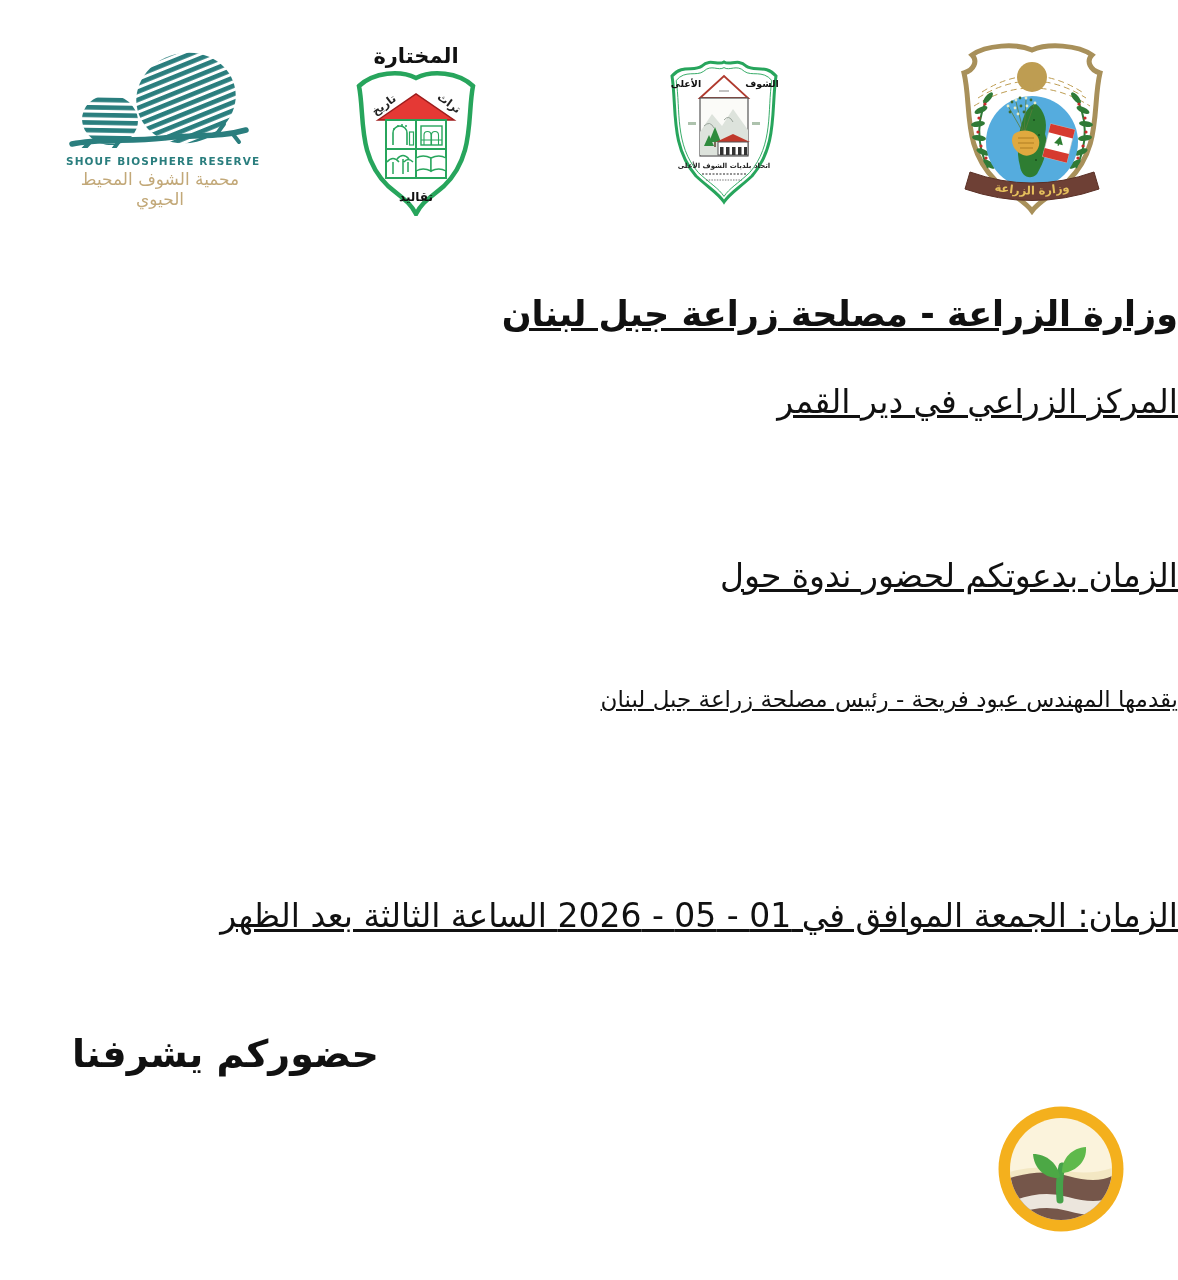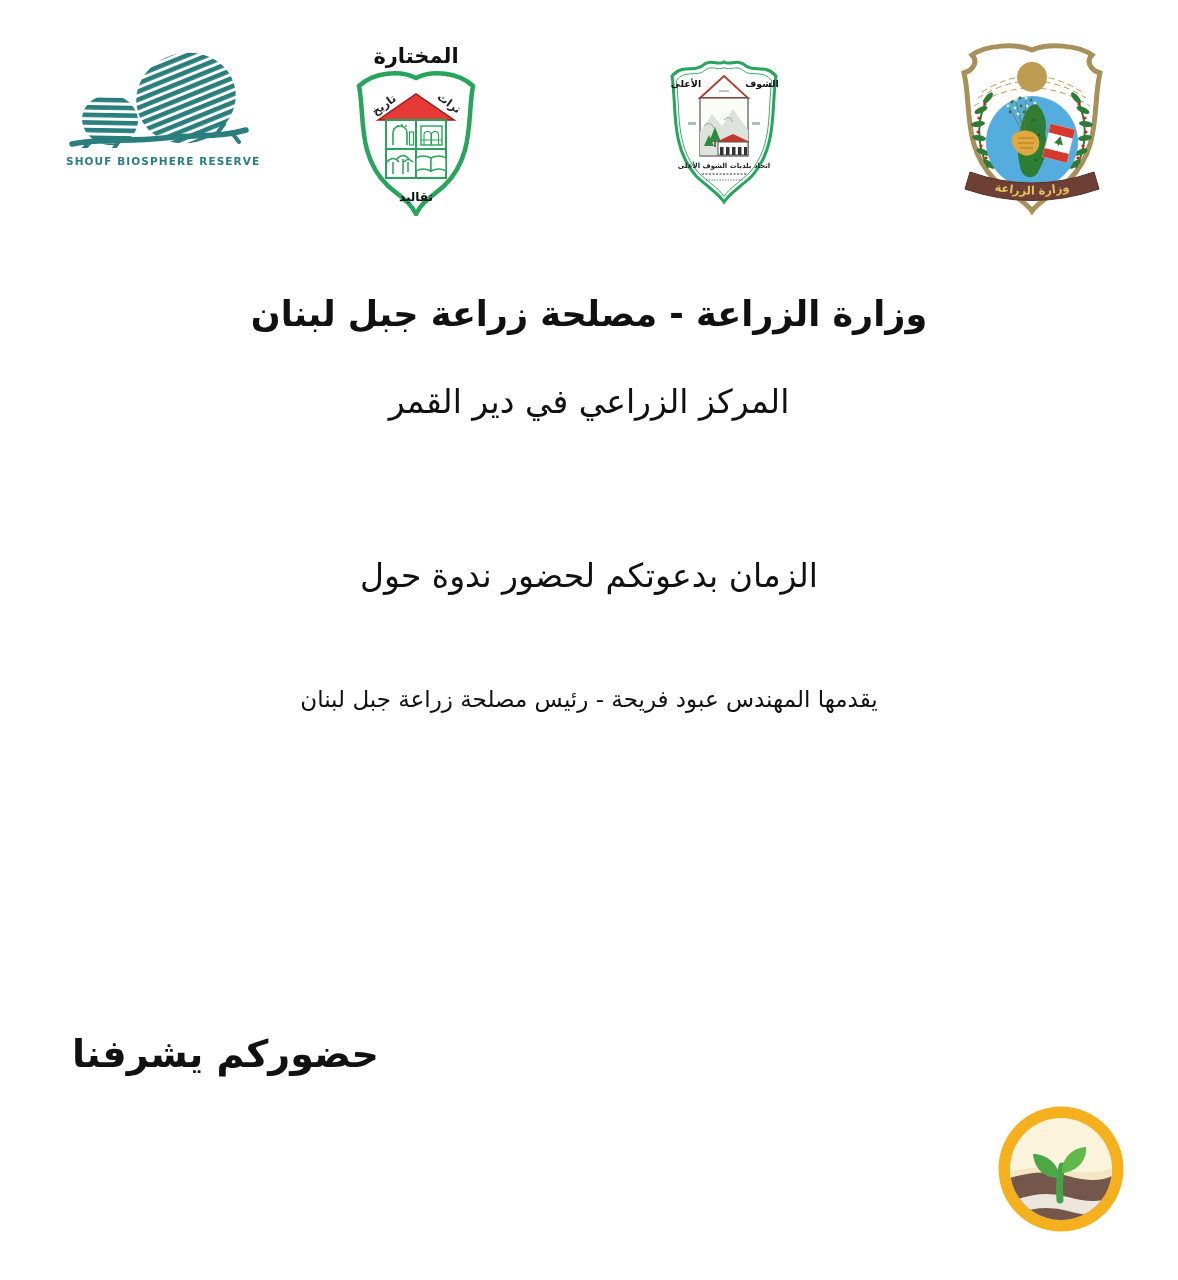--- a/index.html
+++ b/index.html
@@ -11,21 +11,21 @@
   .logo-shouf   { left:66px;  top:50px;  width:188px; text-align:center; }
   .logo-mukhtara{ left:334px; top:44px;  width:164px; height:172px; }
   .logo-union   { left:652px; top:46px;  width:144px; height:162px; }
   .logo-ministry{ left:936px; top:40px;  width:192px; height:176px; }
   .logo-badge   { left:996px; top:1104px; width:130px; height:130px; }
 
   .shouf-en { margin-top:3px; font-size:10.5px; letter-spacing:1.1px; color:#2a7e7e; font-weight:600; white-space:nowrap; }
   .shouf-ar { margin-top:2px; font-size:17px; color:#c2a878; direction:rtl; }
 
   
-  .line { position:absolute; left:0; width:1178px; text-align:center; direction:rtl; color:#111; }
+  .line { position:absolute; left:0; width:1178px; text-align:right; direction:rtl; color:#111;text-decoration:underline; }
   .l1 { top:294px; font-size:35px; font-weight:bold; }
   .l2 { top:382px; font-size:33px; }
   .l3 { top:450px; font-size:33px; }
   .l4 { top:556px; font-size:33px; }
   .l5 { top:620px; font-size:33px; font-weight:bold; }
   .l6 { top:686px; font-size:23px; }
   .l7 { top:830px; font-size:33px; }
   .l8 { top:896px; font-size:33px; }
   .closing { position:absolute; left:72px; top:1032px; font-size:38px; direction:rtl; color:#111;font-weight:bold; }
 
@@ -45,20 +45,21 @@
       </defs>
       <ellipse cx="120" cy="48" rx="50" ry="45" fill="url(#st1)" transform="rotate(-14 120 48)"></ellipse>
       <ellipse cx="44" cy="70" rx="28" ry="25" fill="url(#st1)" transform="rotate(9 44 70)"></ellipse>
       <path d="M6,94 C32,88 62,92 98,88 C132,84 152,88 180,80" stroke="#2a7e7e" stroke-width="5.5" fill="none" stroke-linecap="round"></path>
       <path d="M24,92 l-10,11" stroke="#2a7e7e" stroke-width="4.5" stroke-linecap="round"></path>
       <path d="M54,90 l-8,11" stroke="#2a7e7e" stroke-width="4" stroke-linecap="round"></path>
       <path d="M150,85 l8,-11" stroke="#2a7e7e" stroke-width="4" stroke-linecap="round"></path>
       <path d="M166,83 l7,9" stroke="#2a7e7e" stroke-width="4" stroke-linecap="round"></path>
     </svg>
     <div class="shouf-en">SHOUF BIOSPHERE RESERVE</div>
+    <div class="shouf-ar">محمية الشوف المحيط الحيوي</div>
   </div>
 
   <div class="logo logo-mukhtara">
     <svg width="164" height="172" viewBox="0 0 164 172">
       <text x="82" y="19" text-anchor="middle" font-size="21" font-weight="bold" fill="#111" direction="rtl">المختارة</text>
       <path d="M82,34 C66,26 40,28 25,42 C31,72 23,112 54,142 C68,154 76,158 82,170 C88,158 96,154 110,142 C141,112 133,72 139,42 C124,28 98,26 82,34 Z" fill="#ffffff" stroke="#27a55c" stroke-width="4.5"></path>
       <text x="52" y="64" text-anchor="middle" font-size="11" font-weight="bold" fill="#222" transform="rotate(-36 52 64)">تاريخ</text>
       <text x="113" y="62" text-anchor="middle" font-size="11" font-weight="bold" fill="#222" transform="rotate(36 113 62)">تراث</text>
       <polygon points="44,76 82,50 120,76" fill="#e53935" stroke="#9e1c1c" stroke-width="1.5"></polygon>
       <rect x="52" y="76" width="60" height="58" fill="#ffffff" stroke="#27a55c" stroke-width="2"></rect>
@@ -176,20 +177,21 @@
       <text font-size="11.5" font-weight="bold" fill="#e6c05c" text-anchor="middle" direction="rtl">
         <textPath href="#bannerArc" startOffset="50%">وزارة الزراعة</textPath>
       </text>
     </svg>
   </div>
 
   <div class="line l1">وزارة الزراعة - مصلحة زراعة جبل لبنان</div>
   <div class="line l2">المركز الزراعي في دير القمر</div>
   <div class="line l4">الزمان بدعوتكم لحضور ندوة حول</div>
   <div class="line l6">يقدمها المهندس عبود فريحة - رئيس مصلحة زراعة جبل لبنان</div>
+  <div class="line l8">الزمان: الجمعة الموافق في  01 - 05 - 2026 الساعة الثالثة بعد الظهر</div>
   <div class="closing">حضوركم يشرفنا</div>
 
   <div class="logo logo-badge">
     <svg width="130" height="130" viewBox="0 0 130 130">
       <defs>
           <clipPath id="badgeClip">
             <circle cx="65" cy="65" r="51"></circle>
           </clipPath>
         </defs>
       <circle cx="65" cy="65" r="62.5" fill="#f4b01d"></circle>

